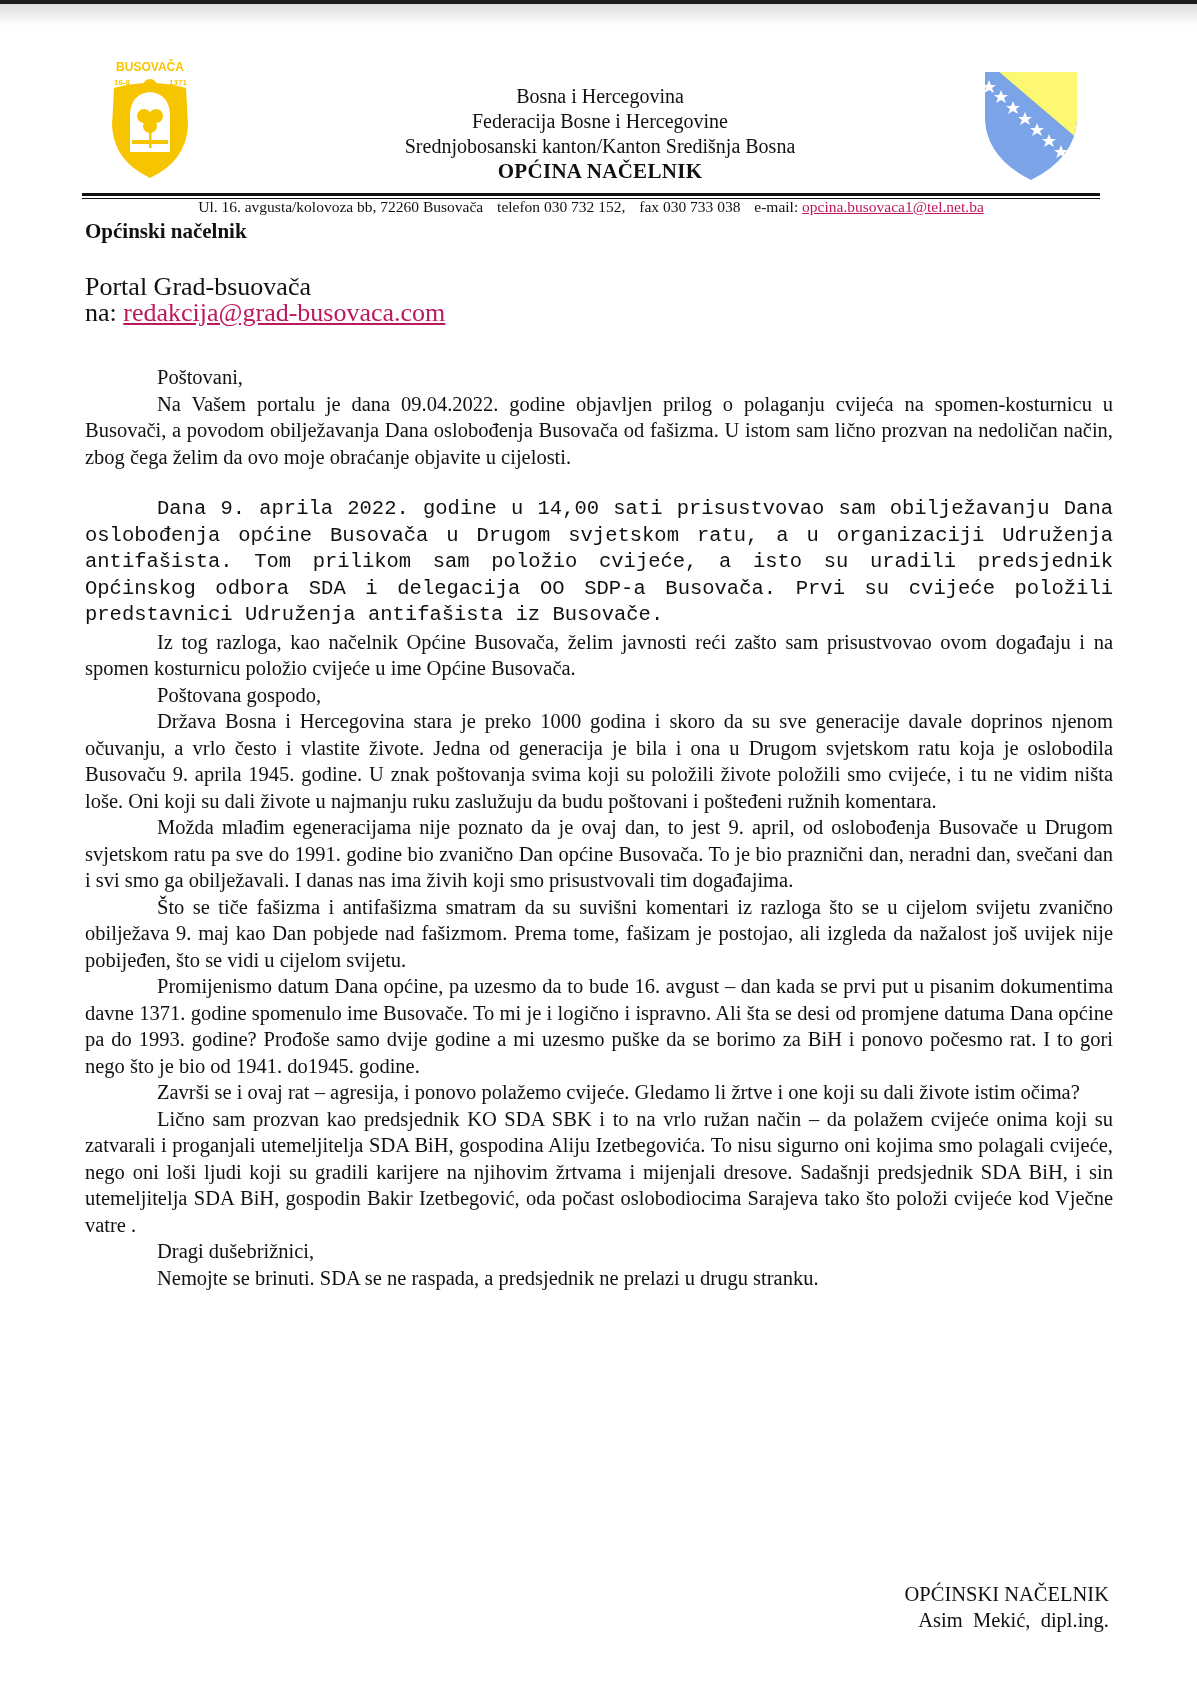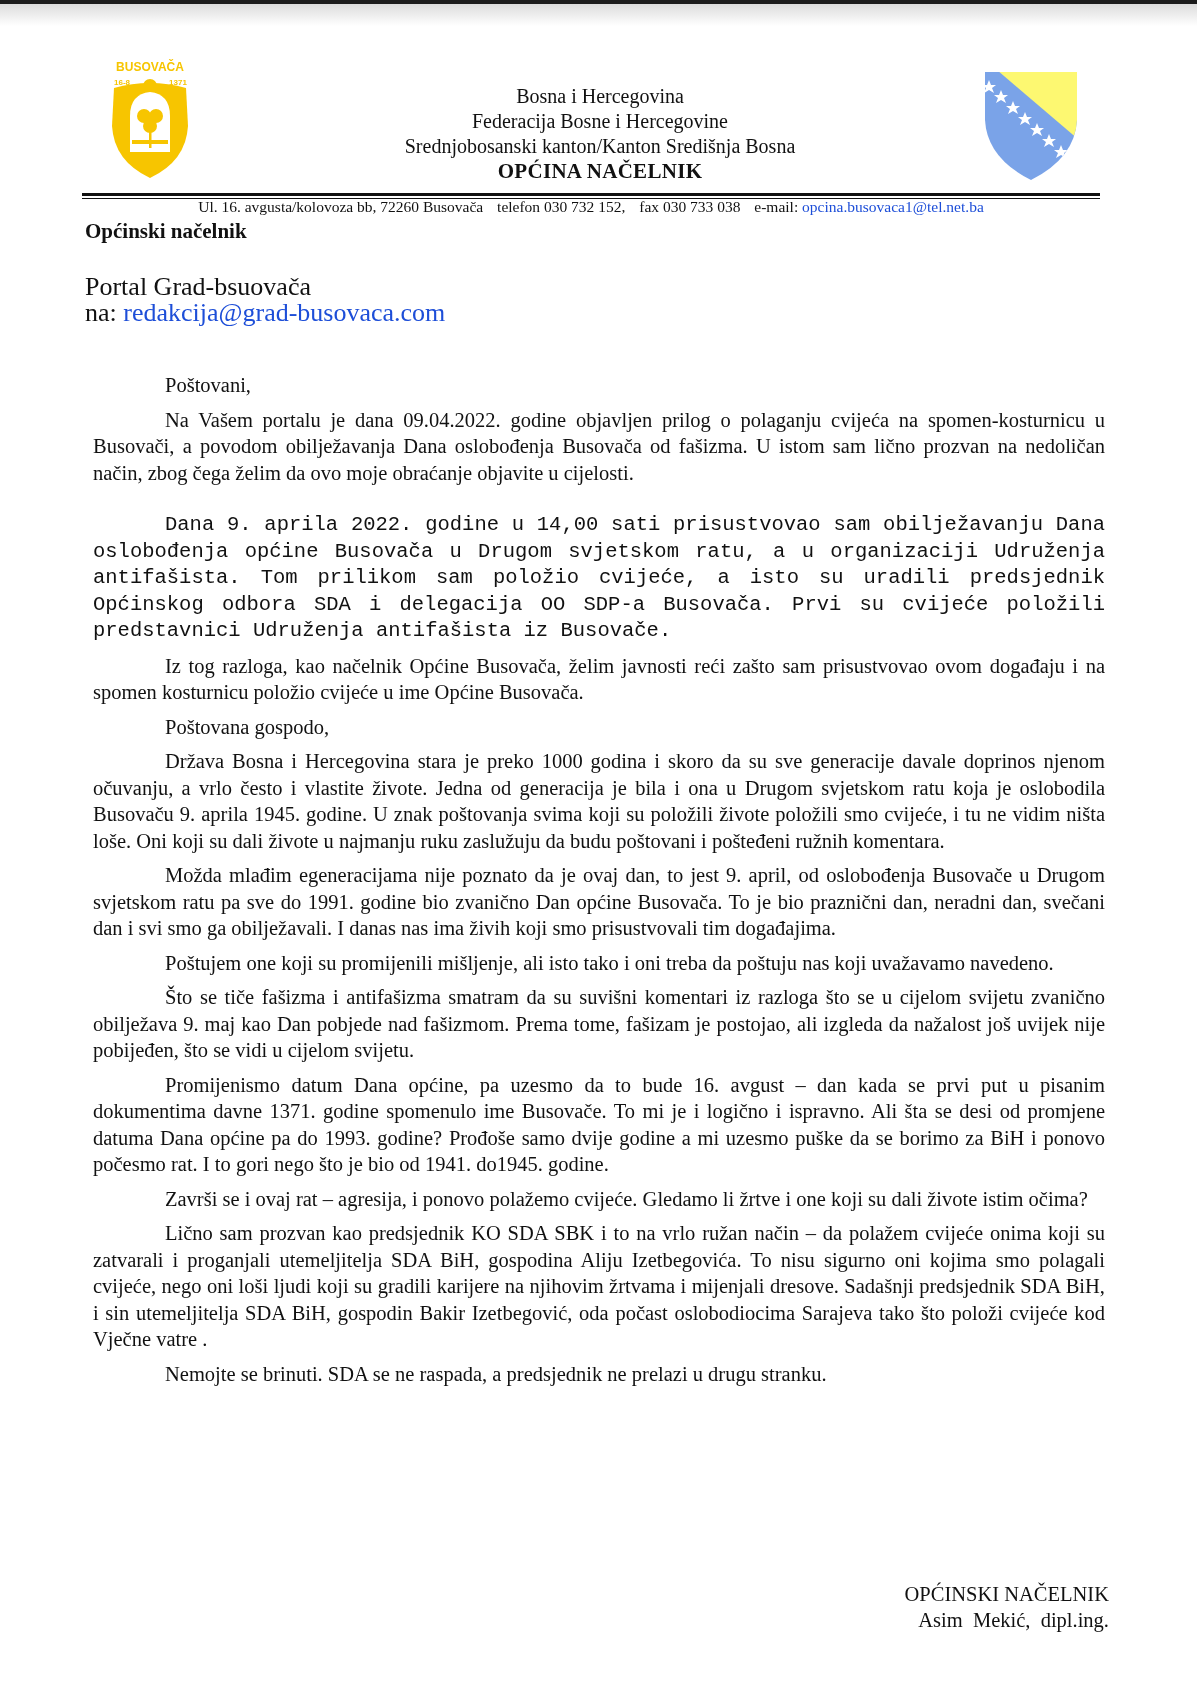--- a/index.html
+++ b/index.html
@@ -17,29 +17,29 @@
   .header { position: absolute; left: 340px; top: 84px; width: 520px; text-align: center;
     font-size: 20px; line-height: 25px; }
   .header .muni { font-weight: bold; font-size: 21px; letter-spacing: 0.3px; }
 
   .rule1 { position: absolute; left: 82px; top: 193px; width: 1018px; height: 3px; background: #111; }
   .rule2 { position: absolute; left: 82px; top: 198px; width: 1018px; height: 1px; background: #111; }
 
   .address { position: absolute; left: 82px; top: 197px; width: 1018px; text-align: center;
     font-size: 15.5px; line-height: 20px; white-space: nowrap; }
   .address .sp { display: inline-block; width: 10px; }
-  a.link { color: #1d4ed8; }
+  a.link { color: #be185d; text-decoration: underline; }
 
   .sender { position: absolute; left: 85px; top: 219px; font-weight: bold; font-size: 21px; }
 
   .recipient { position: absolute; left: 85px; top: 274px; font-size: 26px; line-height: 26px; }
 
   .body { position: absolute; left: 85px; top: 364px; width: 1028px; font-size: 20.5px; line-height: 26.5px;
     text-align: justify; }
-  .body p { margin: 8px; text-indent: 72px; }
+  .body p { margin: 0; text-indent: 72px; }
   .body p.gap { margin-top: 26px; font-family: Liberation Mono, monospace; }
   .body p.salutation { text-indent: 72px; text-align: left; }
 
   .signature { position: absolute; right: 88px; top: 1581px; text-align: right; font-size: 20.5px; line-height: 26px; }
 </style>
 </head>
 <body>
 
 <div class="topbar"></div>
 <div class="topshade"></div>
@@ -109,24 +109,24 @@
 </div>
 
 <div class="body">
   <p class="salutation">Poštovani,</p>
   <p>Na Vašem portalu je dana 09.04.2022. godine objavljen prilog o polaganju cvijeća na spomen-kosturnicu u Busovači, a povodom obilježavanja Dana oslobođenja Busovača od fašizma. U istom sam lično prozvan na nedoličan način, zbog čega želim da ovo moje obraćanje objavite u cijelosti.</p>
   <p class="gap">Dana 9. aprila 2022. godine u 14,00 sati prisustvovao sam obilježavanju Dana oslobođenja općine Busovača u Drugom svjetskom ratu, a u organizaciji Udruženja antifašista. Tom prilikom sam položio cvijeće, a isto su uradili predsjednik Općinskog odbora SDA i delegacija OO SDP-a Busovača. Prvi su cvijeće položili predstavnici Udruženja antifašista iz Busovače.</p>
   <p>Iz tog razloga, kao načelnik Općine Busovača, želim javnosti reći zašto sam prisustvovao ovom događaju i na spomen kosturnicu položio cvijeće u ime Općine Busovača.</p>
   <p class="salutation">Poštovana gospodo,</p>
   <p>Država Bosna i Hercegovina stara je preko 1000 godina i skoro da su sve generacije davale doprinos njenom očuvanju, a vrlo često i vlastite živote. Jedna od generacija je bila i ona u Drugom svjetskom ratu koja je oslobodila Busovaču 9. aprila 1945. godine. U znak poštovanja svima koji su položili živote položili smo cvijeće, i tu ne vidim ništa loše. Oni koji su dali živote u najmanju ruku zaslužuju da budu poštovani i pošteđeni ružnih komentara.</p>
   <p>Možda mlađim egeneracijama nije poznato da je ovaj dan, to jest 9. april, od oslobođenja Busovače u Drugom svjetskom ratu pa sve do 1991. godine bio zvanično Dan općine Busovača. To je bio praznični dan, neradni dan, svečani dan i svi smo ga obilježavali. I danas nas ima živih koji smo prisustvovali tim događajima.</p>
-  <p>Poštujem one koji su promijenili mišljenje, ali isto tako i oni treba da poštuju nas koji uvažavamo navedeno.</p>
   <p>Što se tiče fašizma i antifašizma smatram da su suvišni komentari iz razloga što se u cijelom svijetu zvanično obilježava 9. maj kao Dan pobjede nad fašizmom. Prema tome, fašizam je postojao, ali izgleda da nažalost još uvijek nije pobijeđen, što se vidi u cijelom svijetu.</p>
   <p>Promijenismo datum Dana općine, pa uzesmo da to bude 16. avgust – dan kada se prvi put u pisanim dokumentima davne 1371. godine spomenulo ime Busovače. To mi je i logično i ispravno. Ali šta se desi od promjene datuma Dana općine pa do 1993. godine?  Prođoše samo dvije godine a mi uzesmo puške da se borimo za BiH i ponovo počesmo rat. I to gori nego što je bio od 1941. do1945. godine.</p>
   <p>Završi se i ovaj rat – agresija, i ponovo polažemo cvijeće. Gledamo li žrtve i one koji su dali živote istim očima?</p>
   <p>Lično sam prozvan kao predsjednik KO SDA SBK i to na vrlo ružan način – da polažem cvijeće onima koji su zatvarali i proganjali utemeljitelja SDA BiH, gospodina Aliju Izetbegovića. To nisu sigurno oni kojima smo polagali cvijeće, nego oni loši ljudi koji su gradili karijere na njihovim žrtvama i mijenjali dresove. Sadašnji predsjednik SDA BiH, i sin utemeljitelja SDA BiH, gospodin Bakir Izetbegović, oda počast  oslobodiocima Sarajeva tako što položi cvijeće kod Vječne vatre  .</p>
+  <p class="salutation">Dragi dušebrižnici,</p>
   <p class="salutation">Nemojte se brinuti. SDA se ne raspada, a predsjednik ne prelazi u drugu stranku.</p>
 </div>
 
 <div class="signature">
   <div>OPĆINSKI NAČELNIK</div>
   <div style="white-space:pre;">Asim  Mekić,  dipl.ing.</div>
 </div>
 
 </body></html>

